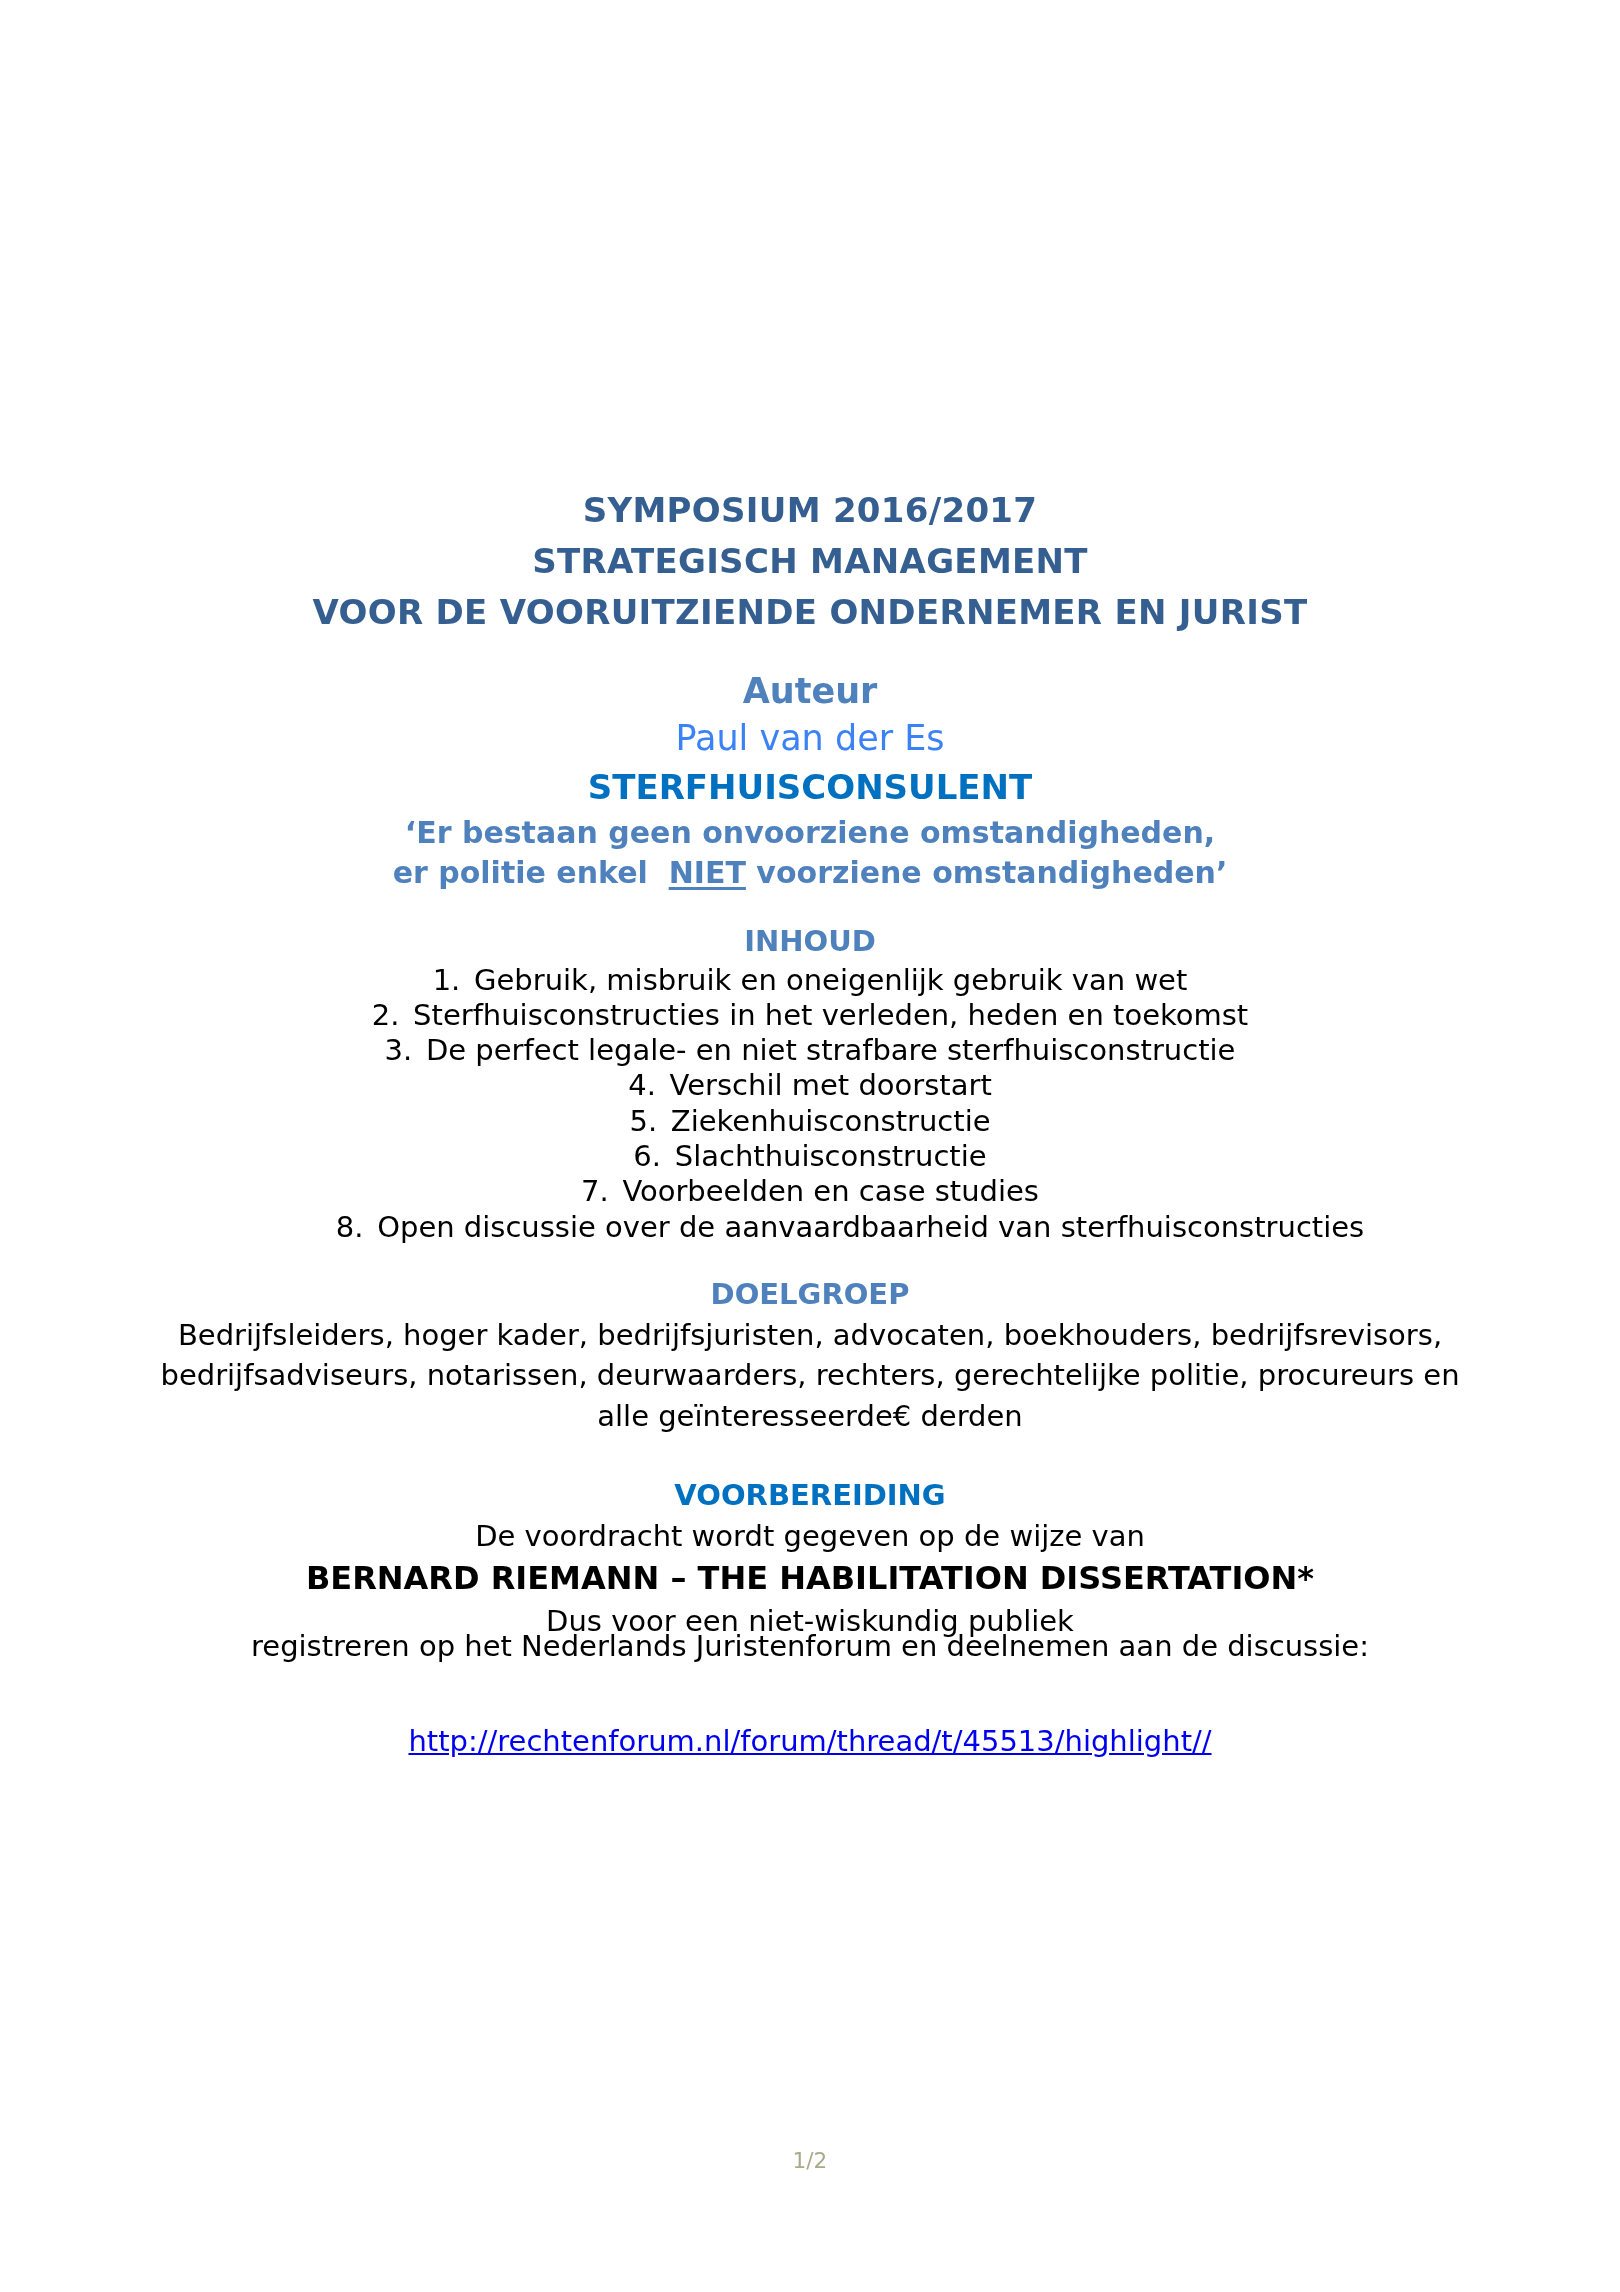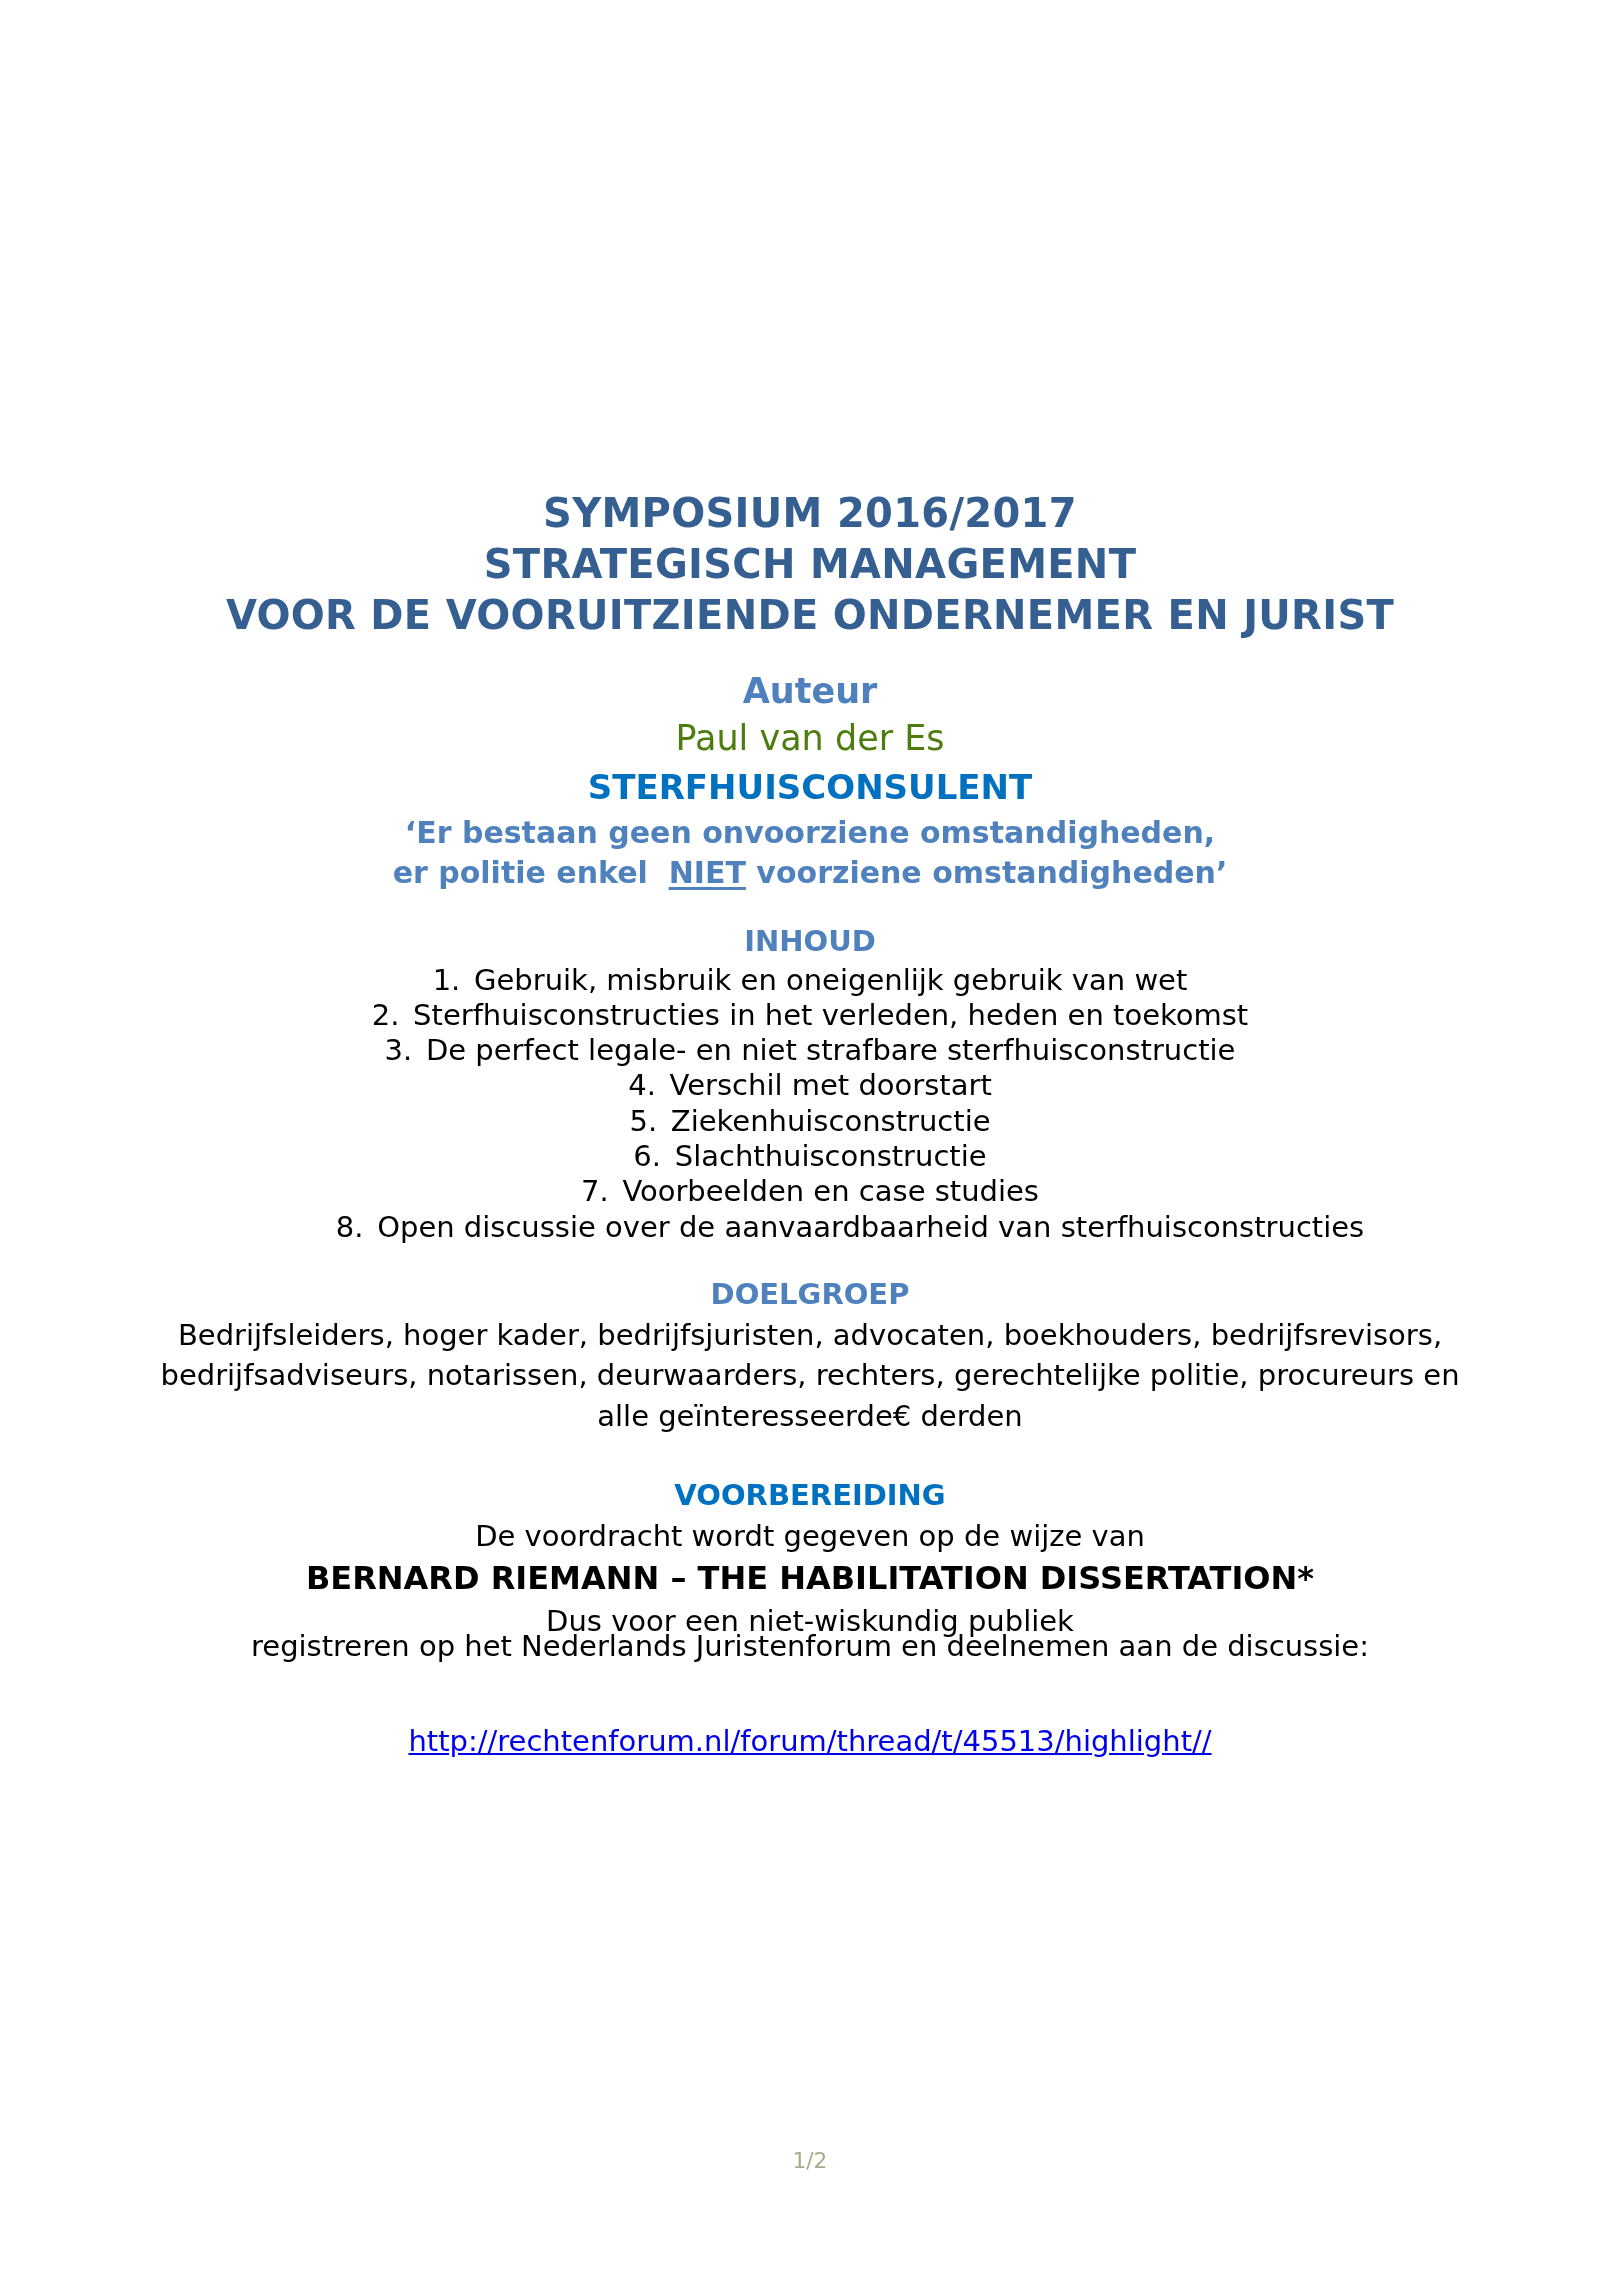--- a/index.html
+++ b/index.html
@@ -24,32 +24,32 @@
   }
   .line {
     position: absolute;
     left: 0;
     width: 1620px;
     text-align: center;
     white-space: nowrap;
   }
   .title {
     font-weight: bold;
-    font-size: 40px;
+    font-size: 34px;
     color: #365f91;
     letter-spacing: 0.3px;
   }
   .auteur-label {
     font-weight: bold;
     font-size: 35px;
     color: #4f81bd;
   }
   .author-name {
     font-size: 35px;
-    color: #4d7c0f;
+    color: #3b82f6;
   }
   .role {
     font-weight: bold;
     font-size: 34px;
     color: #0070c0;
   }
   .quote {
     font-weight: bold;
     font-size: 30px;
     color: #4f81bd;

